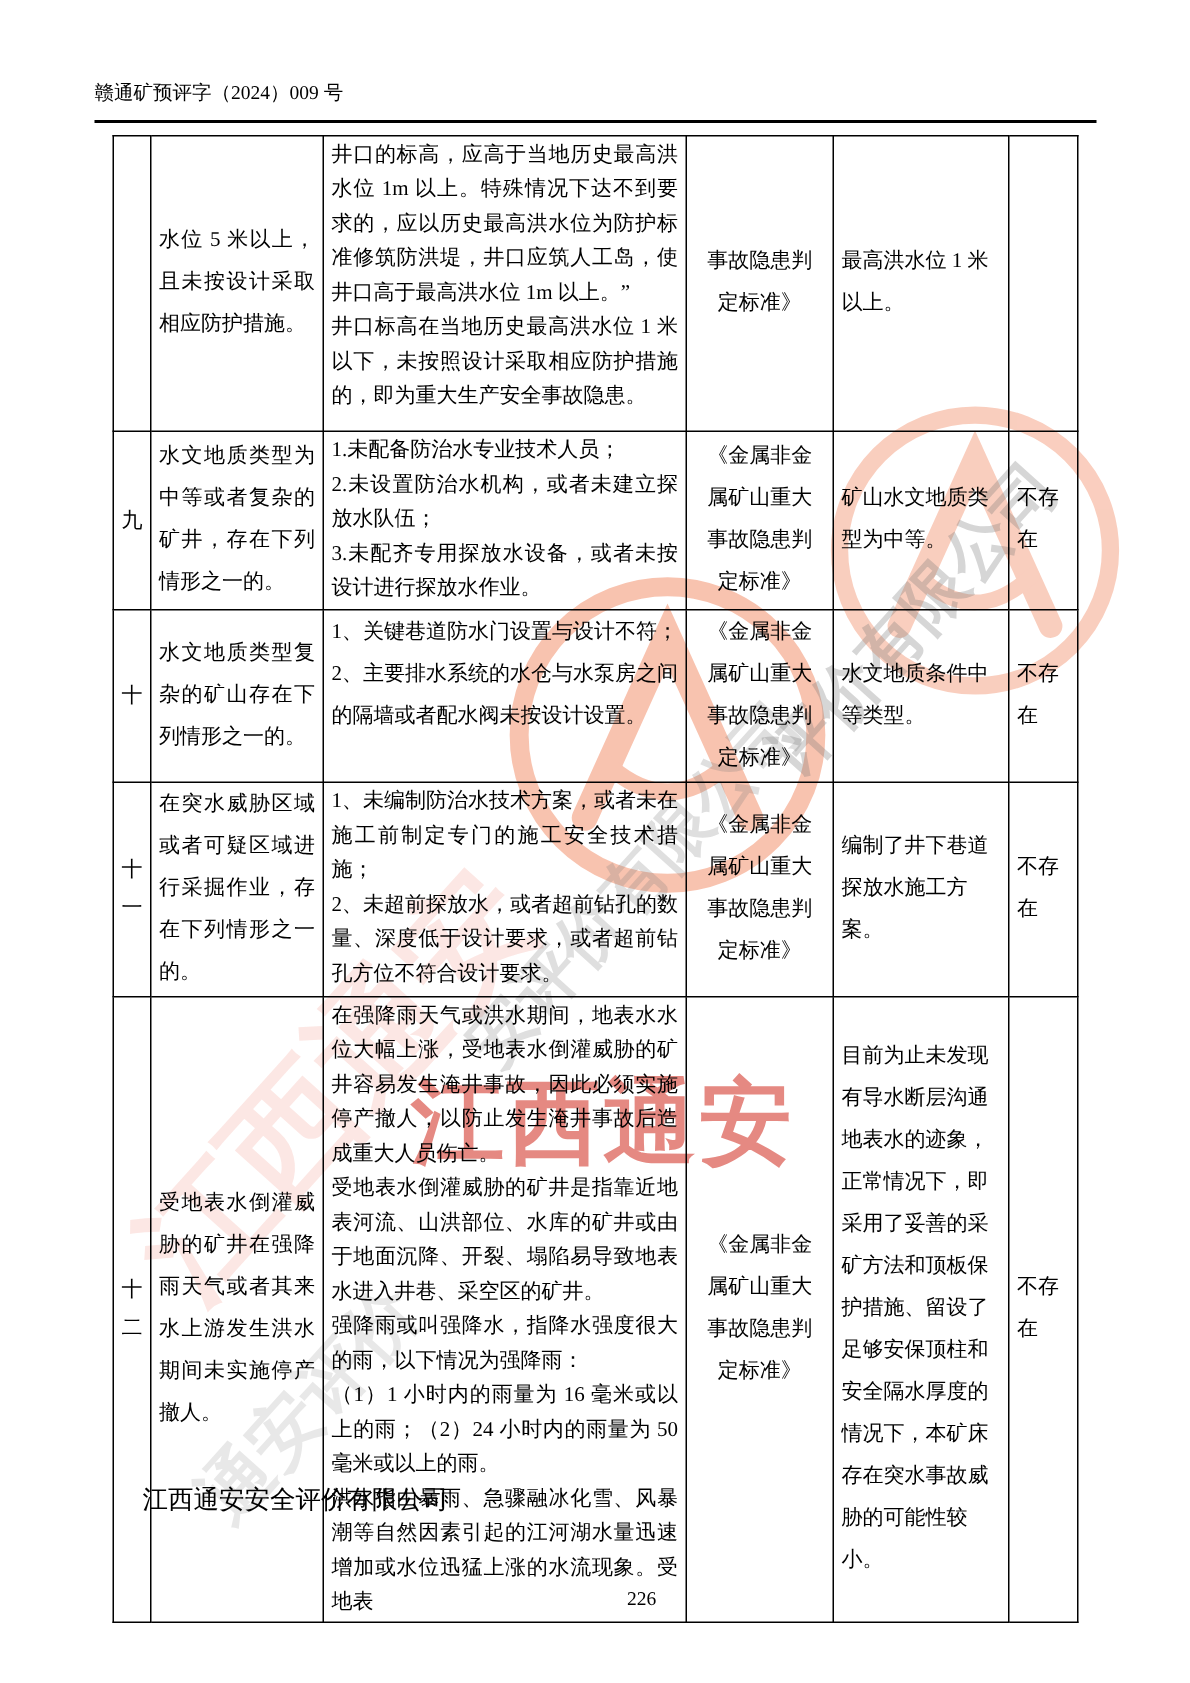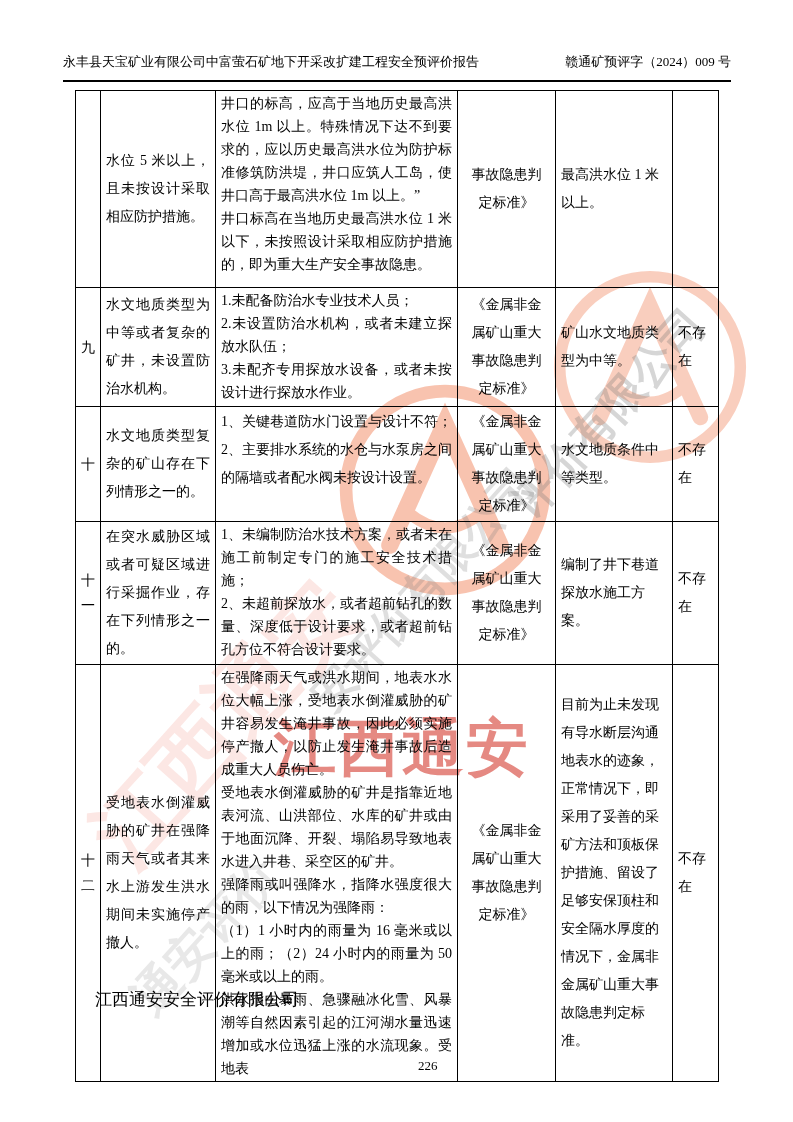--- a/index.html
+++ b/index.html
@@ -67,21 +67,20 @@
     </svg>
     <div class="wm-red-h">江西通安</div>
     <div class="wm-diag wm-diag-red">江西通安</div>
     <div class="wm-diag wm-gray-1">评价有限公司</div>
     <div class="wm-diag wm-gray-2">安评价有限公司</div>
     <div class="wm-diag wm-gray-3">通安评价</div>
   </div>
 
   <div class="content">
     <div class="header">
-      <span>永丰县天宝矿业有限公司中富萤石矿地下开采改扩建工程安全预评价报告</span>
       <span>赣通矿预评字（2024）009 号</span>
     </div>
 
     <table class="doc-table">
       <colgroup>
         <col style="width:25px">
           <col style="width:115px">
           <col style="width:242px">
         <col style="width:98px">
           <col style="width:117px">
@@ -95,21 +94,21 @@
             <p>井口的标高，应高于当地历史最高洪水位 1m 以上。特殊情况下达不到要求的，应以历史最高洪水位为防护标准修筑防洪堤，井口应筑人工岛，使井口高于最高洪水位 1m 以上。”</p>
             <p>井口标高在当地历史最高洪水位 1 米以下，未按照设计采取相应防护措施的，即为重大生产安全事故隐患。</p>
           </td>
           <td class="c-basis vtop">事故隐患判定标准》</td>
           <td class="c-act vtop">最高洪水位 1 米以上。</td>
           <td class="c-con"></td>
         </tr>
 
         <tr class="r2">
           <td class="c-idx">九</td>
-          <td class="c-sit">水文地质类型为中等或者复杂的矿井，未设置防治水机构。</td>
+          <td class="c-sit">水文地质类型为中等或者复杂的矿井，存在下列情形之一的。</td>
           <td class="c-desc lh-t">
             <p>1.未配备防治水专业技术人员；</p>
             <p>2.未设置防治水机构，或者未建立探放水队伍；</p>
             <p>3.未配齐专用探放水设备，或者未按设计进行探放水作业。</p>
           </td>
           <td class="c-basis">《金属非金属矿山重大事故隐患判定标准》</td>
           <td class="c-act">矿山水文地质类型为中等。</td>
           <td class="c-con">不存在</td>
         </tr>
 
@@ -141,21 +140,21 @@
           <td class="c-idx">十二</td>
           <td class="c-sit">受地表水倒灌威胁的矿井在强降雨天气或者其来水上游发生洪水期间未实施停产撤人。</td>
           <td class="c-desc lh-t">
             <p>在强降雨天气或洪水期间，地表水水位大幅上涨，受地表水倒灌威胁的矿井容易发生淹井事故，因此必须实施停产撤人，以防止发生淹井事故后造成重大人员伤亡。</p>
             <p>受地表水倒灌威胁的矿井是指靠近地表河流、山洪部位、水库的矿井或由于地面沉降、开裂、塌陷易导致地表水进入井巷、采空区的矿井。</p>
             <p>强降雨或叫强降水，指降水强度很大的雨，以下情况为强降雨：</p>
             <p>（1）1 小时内的雨量为 16 毫米或以上的雨；（2）24 小时内的雨量为 50 毫米或以上的雨。</p>
             <p>洪水指由暴雨、急骤融冰化雪、风暴潮等自然因素引起的江河湖水量迅速增加或水位迅猛上涨的水流现象。受地表</p>
           </td>
           <td class="c-basis">《金属非金属矿山重大事故隐患判定标准》</td>
-          <td class="c-act">目前为止未发现有导水断层沟通地表水的迹象，正常情况下，即采用了妥善的采矿方法和顶板保护措施、留设了足够安保顶柱和安全隔水厚度的情况下，金属非金属矿山重大事故隐患判定标准。</td>
+          <td class="c-act">目前为止未发现有导水断层沟通地表水的迹象，正常情况下，即采用了妥善的采矿方法和顶板保护措施、留设了足够安保顶柱和安全隔水厚度的情况下，本矿床存在突水事故威胁的可能性较小。</td>
           <td class="c-con">不存在</td>
         </tr>
       </tbody>
     </table>
 
     <div class="footer-company">江西通安安全评价有限公司</div>
     <div class="footer-page">226</div>
   </div>
 </div>
 

